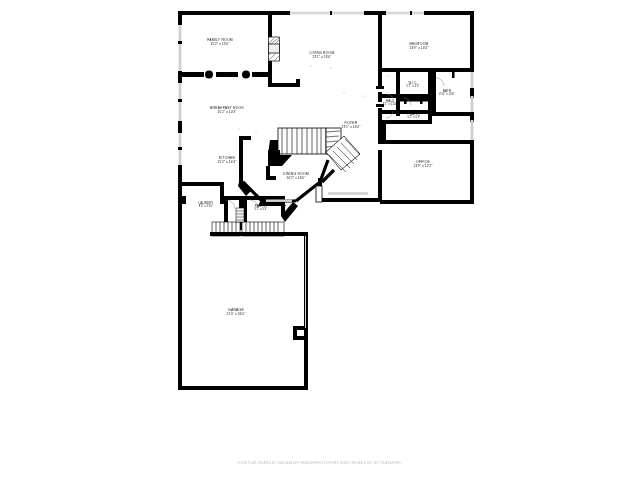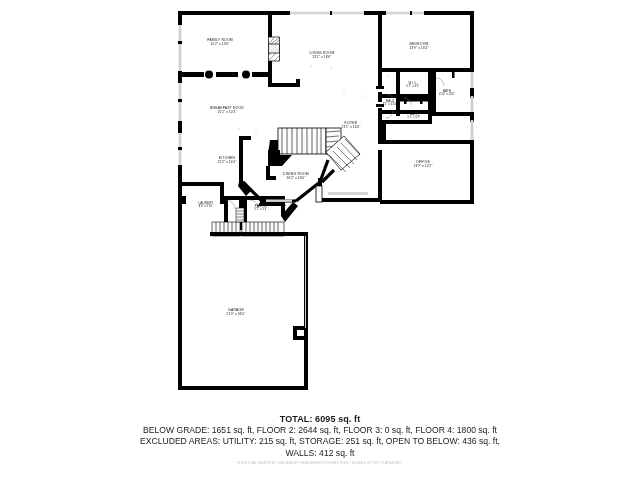--- a/index.html
+++ b/index.html
@@ -369,22 +369,16 @@
   </div>
   <div class="room tiny" style="left:414px;top:116px;">
     <span class="rname">BATH</span>
     <span class="rdim">5'1" x 5'9"</span>
   </div>
   <div class="room" style="left:423px;top:165px;">
     <span class="rname">OFFICE</span>
     <span class="rdim">13'9" x 12'2"</span>
   </div>
 
-  <div id="summary">
-    <p class="total">TOTAL: 6095 sq. ft</p>
-    <p class="line">BELOW GRADE: 1651 sq. ft, FLOOR 2: 2644 sq. ft, FLOOR 3: 0 sq. ft, FLOOR 4: 1800 sq. ft</p>
-    <p class="line">EXCLUDED AREAS: UTILITY: 215 sq. ft, STORAGE: 251 sq. ft, OPEN TO BELOW: 436 sq. ft,</p>
-    <p class="line">WALLS: 412 sq. ft</p>
-  </div>
 
   <div id="disclaimer">FLOOR PLAN CREATED BY CUBICASA APP. MEASUREMENTS DEEMED HIGHLY RELIABLE BUT NOT GUARANTEED.</div>
 
 </div>
 
 </body></html>

